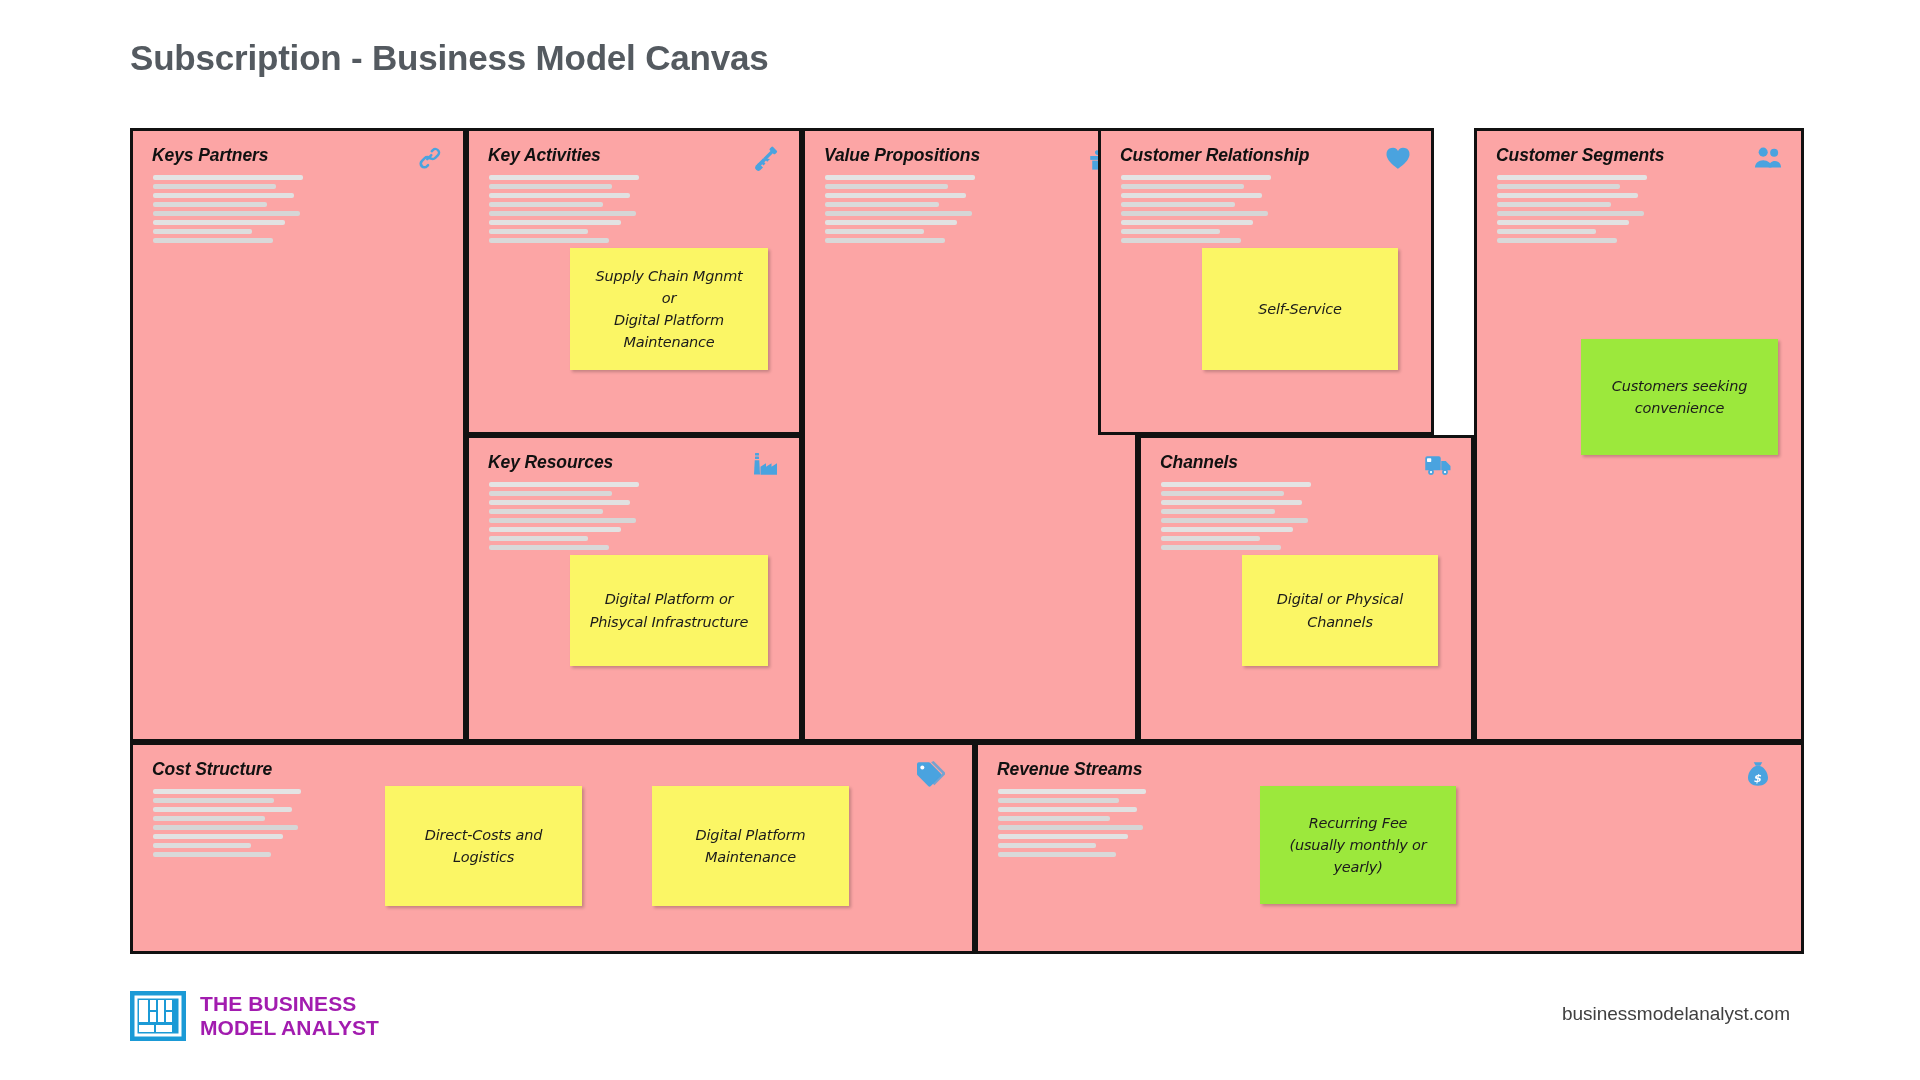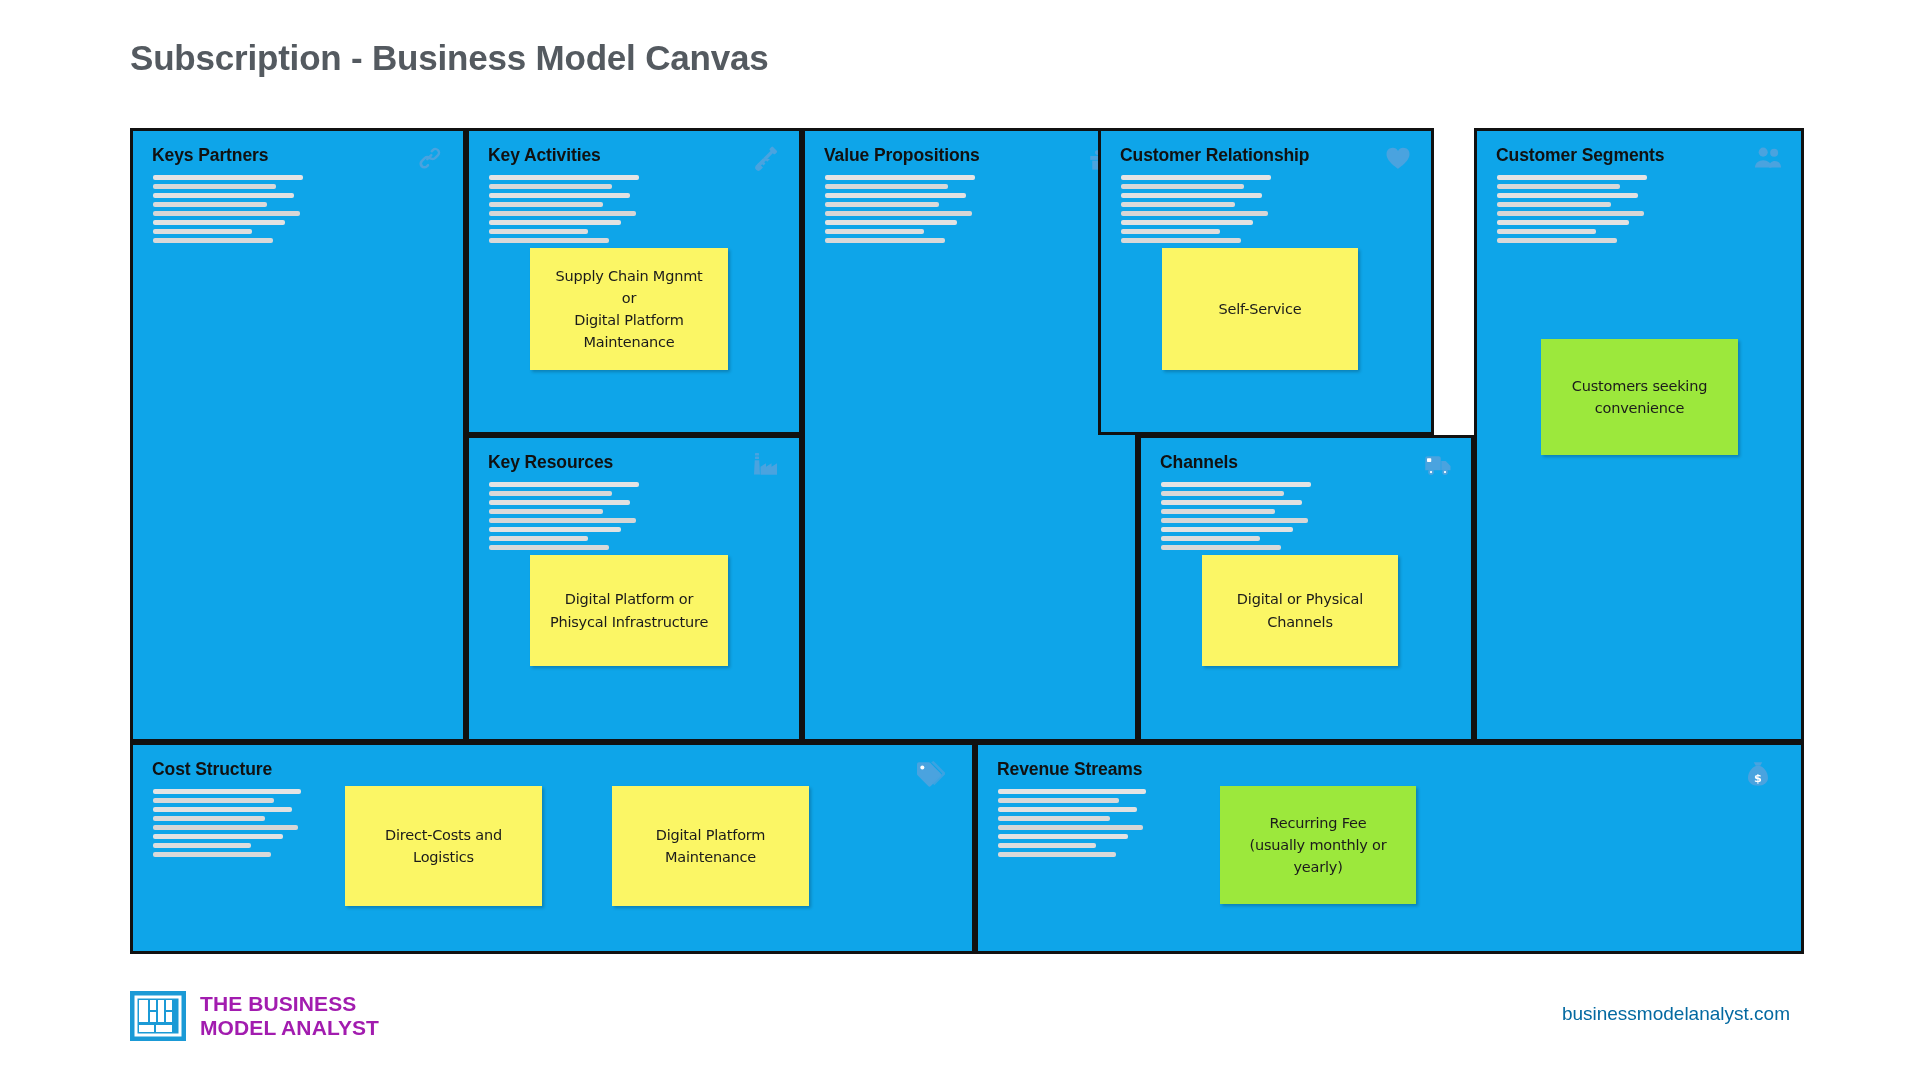--- a/index.html
+++ b/index.html
@@ -29,22 +29,23 @@
   .canvas {
     position: absolute;
     left: 130px;
     top: 128px;
     width: 1674px;
     height: 826px;
   }
 
   .cell {
     position: absolute;
-    background: #0ea5e9;
+    background: #fca5a5;
     border: 3px solid #111111;
+    font-style: italic;
   }
 
   .cell-title {
     position: absolute;
     left: 19px;
     top: 14px;
     font-size: 17.5px;
     font-weight: 700;
     color: #111111;
     letter-spacing: -0.1px;
@@ -96,20 +97,21 @@
     justify-content: center;
     text-align: center;
     font-family: "DejaVu Sans", sans-serif;
     font-size: 14.5px;
     line-height: 1.52;
     color: #1b1b1b;
     padding: 6px 8px;
     box-shadow: 2px 2px 3px rgba(0,0,0,0.22);
     white-space: pre-line;
     letter-spacing: -0.2px;
+    margin-left: 40px;
   }
   .note.yellow { background: #fbf665; }
   .note.green  { background: #9ce83c; }
 
   
   .footer-logo {
     position: absolute;
     left: 130px;
     top: 988px;
     display: flex;
@@ -128,21 +130,21 @@
     letter-spacing: 0.1px;
   }
   .logo-text span { display: block; }
 
   .footer-url {
     position: absolute;
     right: 130px;
     top: 1014px;
     transform: translateY(-50%);
     font-size: 19px;
-    color: #0369a1;
+    color: #404040;
     white-space: nowrap;
   }
 </style>
 </head>
 <body>
 
 <div class="page-title">Subscription - Business Model Canvas</div>
 
 <div class="canvas">
 

